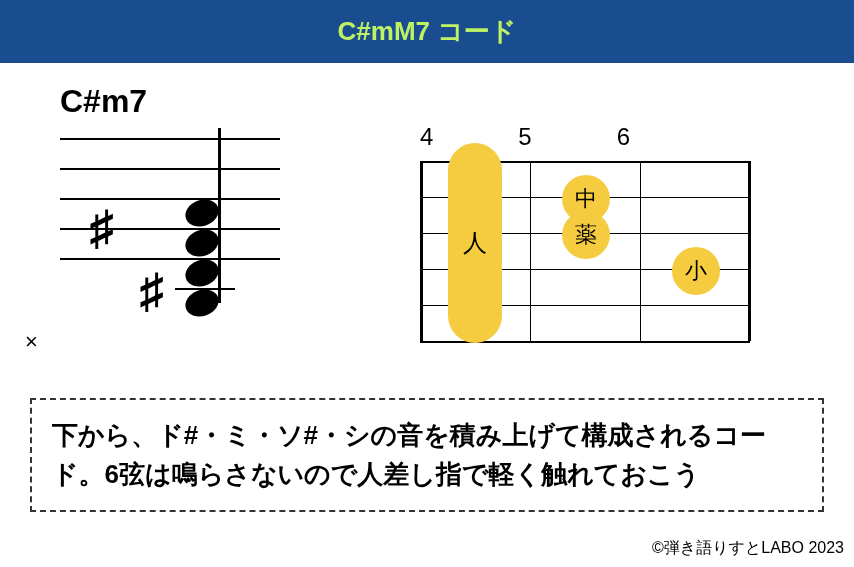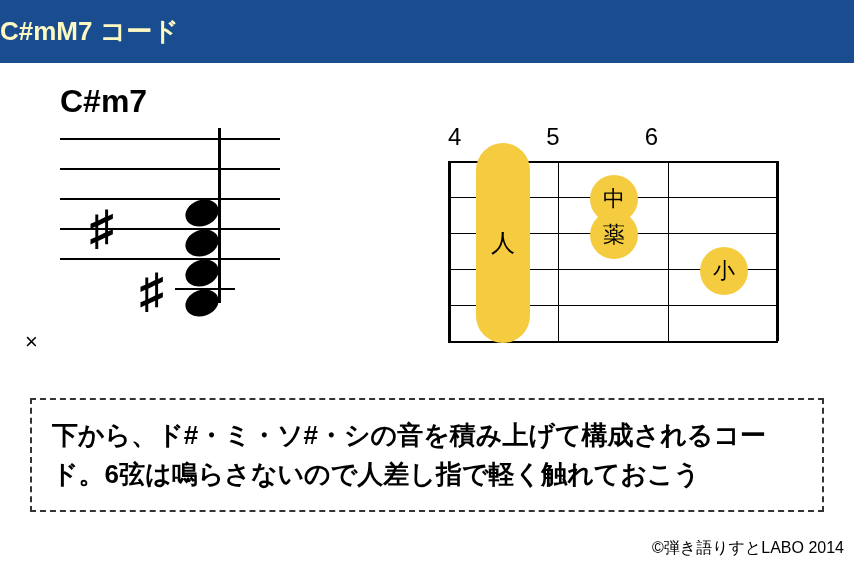--- a/index.html
+++ b/index.html
@@ -5,29 +5,30 @@
     * { margin: 0; padding: 0; box-sizing: border-box; }
     body {
       width: 854px;
       height: 567px;
       font-family: 'Hiragino Sans', 'Meiryo', sans-serif;
       background: #fff;
       position: relative;
     }
     .header {
       background: #1a4d8f;
-      color: #fef9c3;
-      padding: 14px 0;
+      color: #bef264;
+      text-align: center;
+      padding: 14px 8px;
       font-size: 26px;
       font-weight: bold;
     }
     .content {
       display: flex;
       padding: 20px 30px 10px;
-      gap: 88px;
+      gap: 60px;
     }
     .notation-side {
       flex: 0 0 280px;
     }
     .chord-name {
       font-size: 32px;
       font-weight: bold;
       margin-bottom: 8px;
       margin-left: 30px;
     }
@@ -193,13 +194,13 @@
       </div>
     </div>
     <div class="mute-mark" style="margin-top:-12px;">×</div>
   </div>
 </div>
 
 <div class="description">
   <span>下から、ド#・ミ・ソ#・シの音を積み上げて構成されるコード。6弦は鳴らさないので人差し指で軽く触れておこう</span>
 </div>
 
-<div class="copyright">©弾き語りすとLABO 2014</div>
+<div class="copyright">©弾き語りすとLABO 2023</div>
 
 </body></html>

